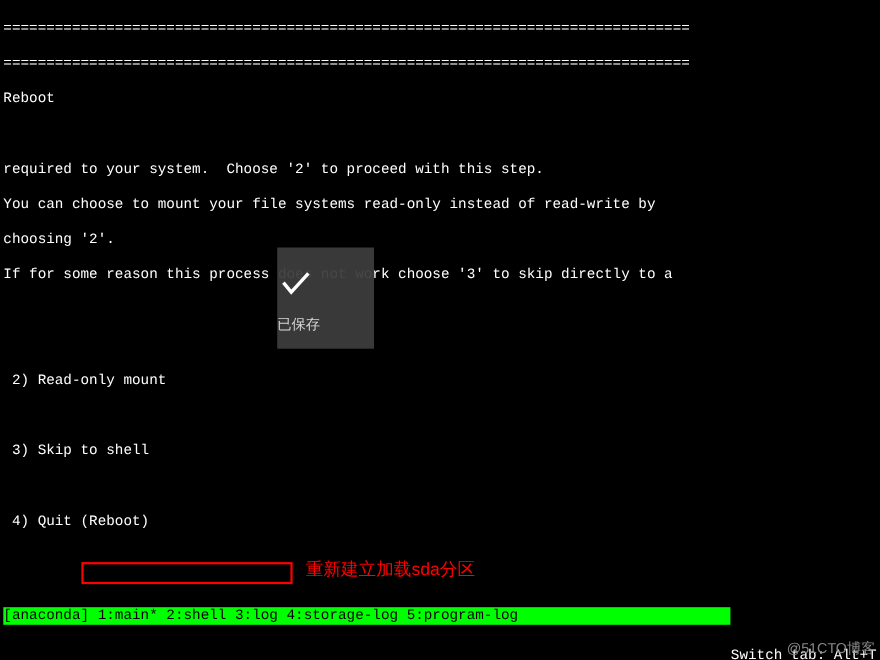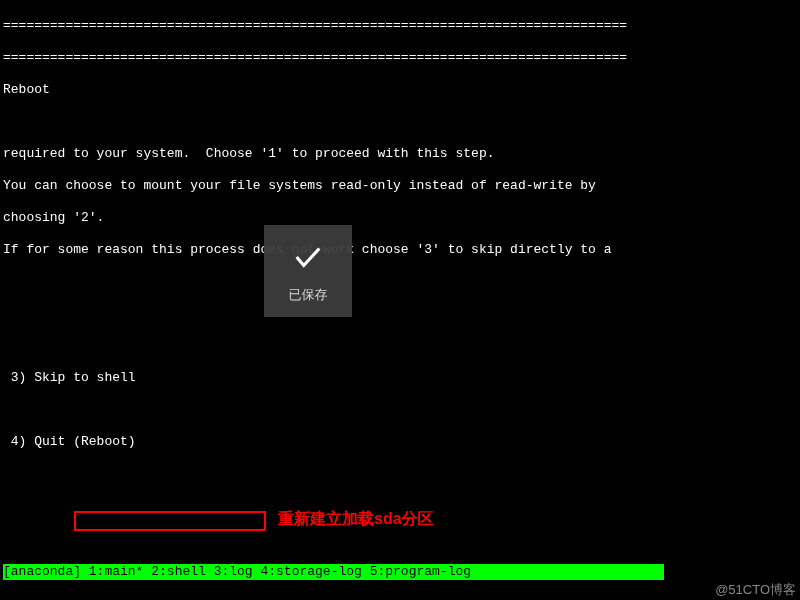--- a/index.html
+++ b/index.html
@@ -12,21 +12,21 @@
       color: #fff;
       overflow: hidden;
       position: relative;
       line-height: 16px;
     }
     .terminal { padding: 2px 3px 0 3px; white-space: pre; }
     .line { height: 16px; }
     .hr-line { color: #fff; letter-spacing: 0; }
     .status-bar {
       position: absolute;
-      bottom: 20px;
+      bottom: 32px;
       left: 0;
       width: 100%;
       height: 16px;
       padding: 0 3px;
       display: flex;
     }
     .status-left {
       background: #00ff00;
       color: #000;
       flex: 1;
@@ -51,58 +51,58 @@
       left: 74px;
       top: 511px;
       width: 192px;
       height: 20px;
     }
     .annotation-text {
       position: absolute;
       color: #ff0000;
       font-family: "Microsoft YaHei", sans-serif;
       font-size: 16px;
-      font-weight: bold;
+      font-weight: normal;
       left: 278px;
       top: 511px;
     }
     .toast {
       position: absolute;
-      left: 264px;
+      left: 252px;
       top: 225px;
       width: 88px;
       height: 92px;
       background: rgba(60,60,60,0.95);
       display: flex;
       flex-direction: column;
-      align-items: center;
       justify-content: center;
       gap: 8px;
     }
     .toast-check svg { width: 34px; height: 34px; }
     .toast-label {
       color: #d6d6d6;
       font-family: "Microsoft YaHei", sans-serif;
       font-size: 13px;
     }
   </style>
 </head>
 <body>
 
 <div class="terminal">
 <div class="line hr-line">================================================================================</div>
 <div class="line hr-line">================================================================================</div>
 <div class="line">Reboot</div>
 <div class="line"> </div>
-<div class="line">required to your system.  Choose '1' to proceed with this step.</div>
+<div class="line">required to your system.  Choose '2' to proceed with this step.</div>
 <div class="line">You can choose to mount your file systems read-only instead of read-write by</div>
 <div class="line">choosing '2'.</div>
 <div class="line">If for some reason this process does not work choose '3' to skip directly to a</div>
 <div class="line"> </div>
 <div class="line"> </div>
+<div class="line"> 2) Read-only mount</div>
 <div class="line"> </div>
 <div class="line"> 3) Skip to shell</div>
 <div class="line"> </div>
 <div class="line"> 4) Quit (Reboot)</div>
 
 
 
 
 
 

